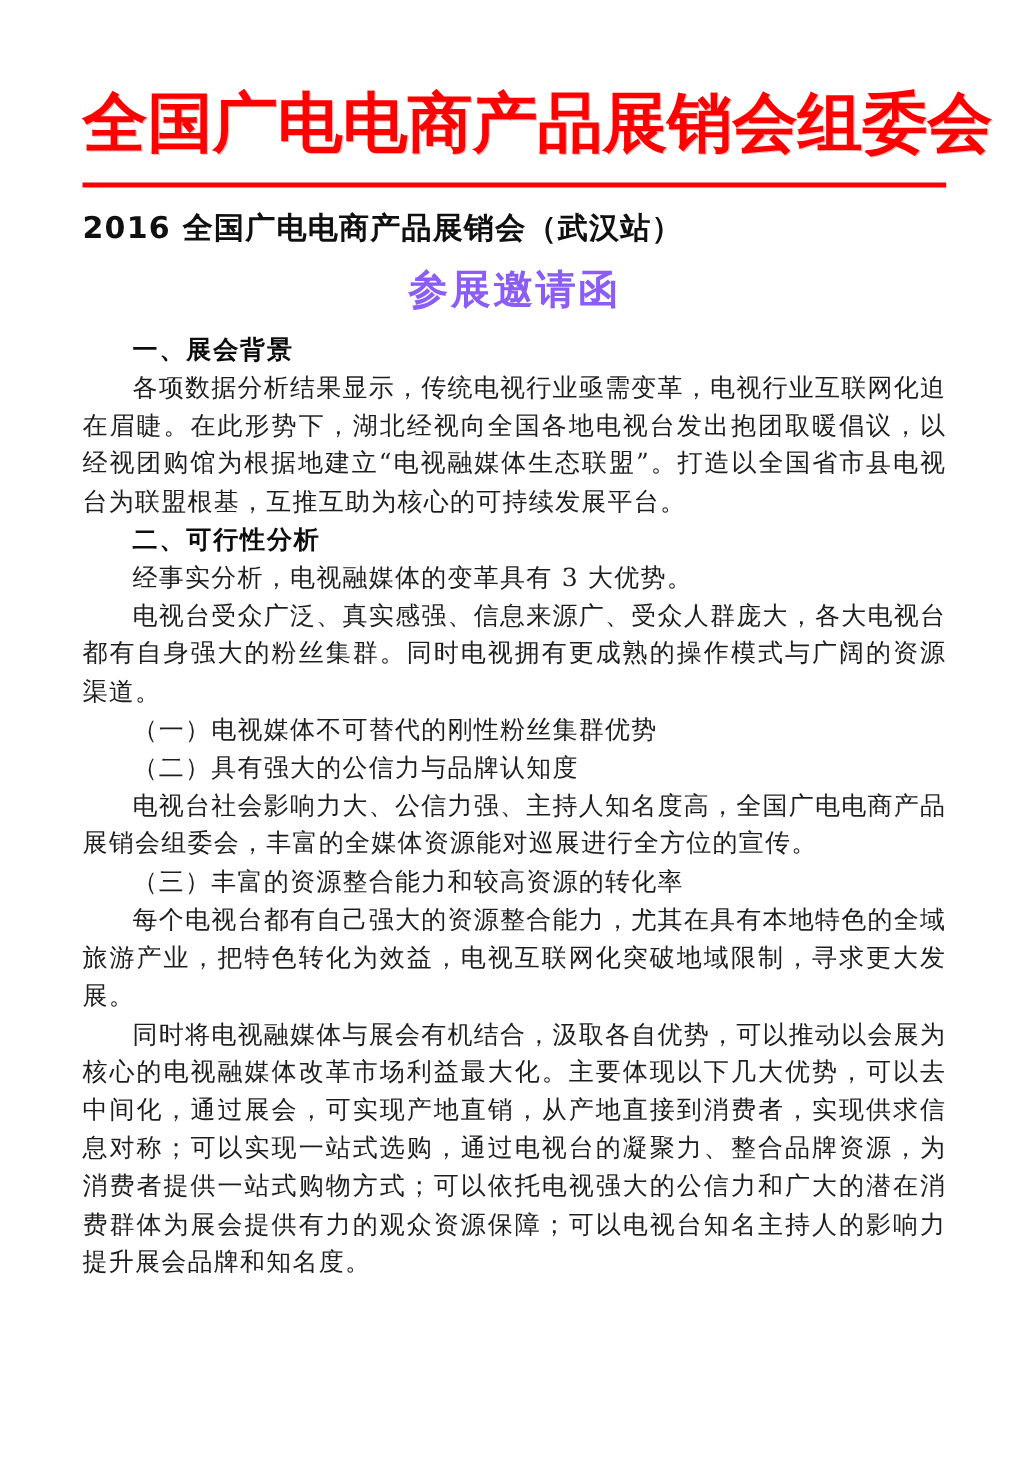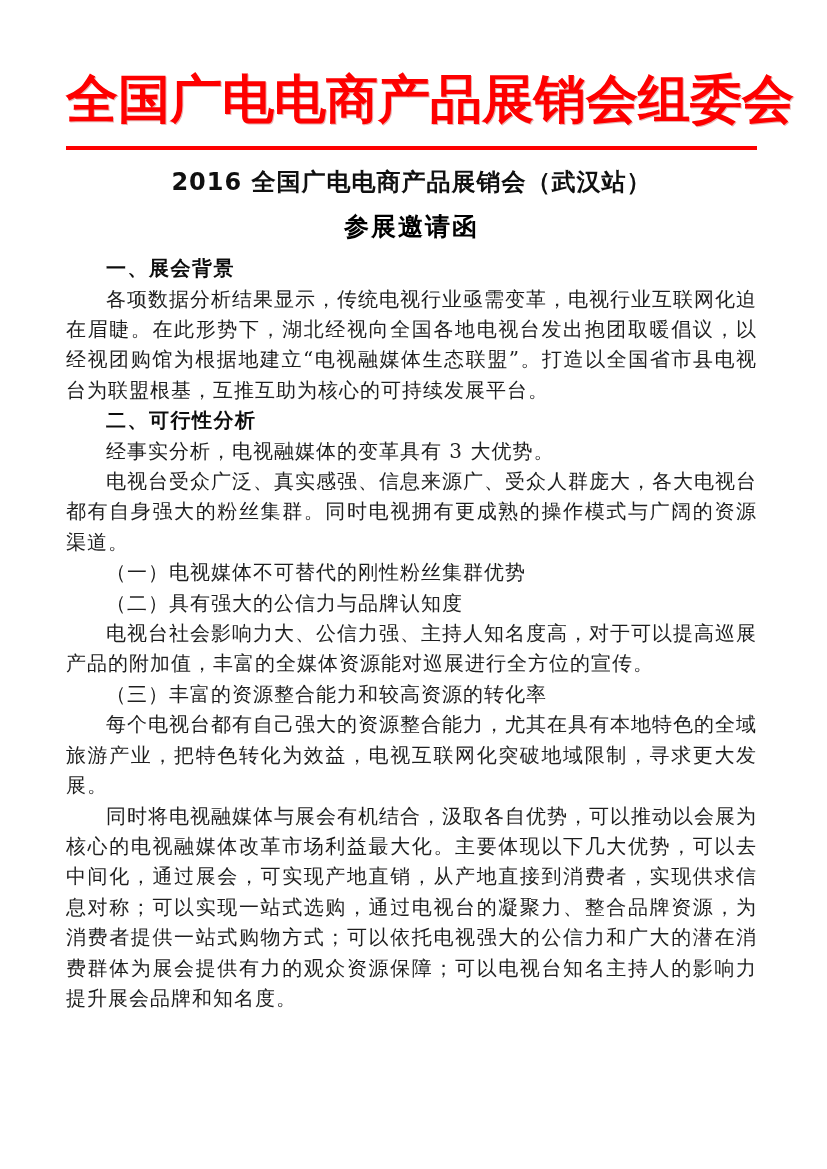--- a/index.html
+++ b/index.html
@@ -27,33 +27,32 @@
     text-shadow: 1px 1px 0 rgba(180,40,40,0.35);
     letter-spacing: 0px;
   }
   .divider {
     height: 4px;
     background: #fe0000;
     margin-top: 12px;
   }
   .doc-title {
     margin-top: 16px;
-    text-align: center;
     font-size: 24px;
     font-weight: bold;
     color: #101010;
     font-family: "DejaVu Sans", sans-serif;
     letter-spacing: 1px;
   }
   .doc-subtitle {
     margin-top: 12px;
     text-align: center;
-    font-size: 25px;
+    font-size: 32px;
     font-weight: bold;
-    color: #000000;
+    color: #8b5cf6;
     font-family: "DejaVu Sans", sans-serif;
     letter-spacing: 2px;
   }
   .body-text {
     margin-top: 10px;
     font-size: 20px;
     line-height: 30.4px;
     text-align: justify;
     letter-spacing: 1px;
     color: #1e1e1e;
@@ -92,21 +91,21 @@
     <div class="sec-heading">二、可行性分析</div>
 
     <p class="para">经事实分析，电视融媒体的变革具有 3 大优势。</p>
 
     <p class="para">电视台受众广泛、真实感强、信息来源广、受众人群庞大，各大电视台都有自身强大的粉丝集群。同时电视拥有更成熟的操作模式与广阔的资源渠道。</p>
 
     <p class="para">（一）电视媒体不可替代的刚性粉丝集群优势</p>
 
     <p class="para">（二）具有强大的公信力与品牌认知度</p>
 
-    <p class="para">电视台社会影响力大、公信力强、主持人知名度高，对于可以提高巡展产品的附加值，丰富的全媒体资源能对巡展进行全方位的宣传。</p>
+    <p class="para">电视台社会影响力大、公信力强、主持人知名度高，全国广电电商产品展销会组委会，丰富的全媒体资源能对巡展进行全方位的宣传。</p>
 
     <p class="para">（三）丰富的资源整合能力和较高资源的转化率</p>
 
     <p class="para">每个电视台都有自己强大的资源整合能力，尤其在具有本地特色的全域旅游产业，把特色转化为效益，电视互联网化突破地域限制，寻求更大发展。</p>
 
     <p class="para">同时将电视融媒体与展会有机结合，汲取各自优势，可以推动以会展为核心的电视融媒体改革市场利益最大化。主要体现以下几大优势，可以去中间化，通过展会，可实现产地直销，从产地直接到消费者，实现供求信息对称；可以实现一站式选购，通过电视台的凝聚力、整合品牌资源，为消费者提供一站式购物方式；可以依托电视强大的公信力和广大的潜在消费群体为展会提供有力的观众资源保障；可以电视台知名主持人的影响力提升展会品牌和知名度。</p>
 
 
   </div>
 

